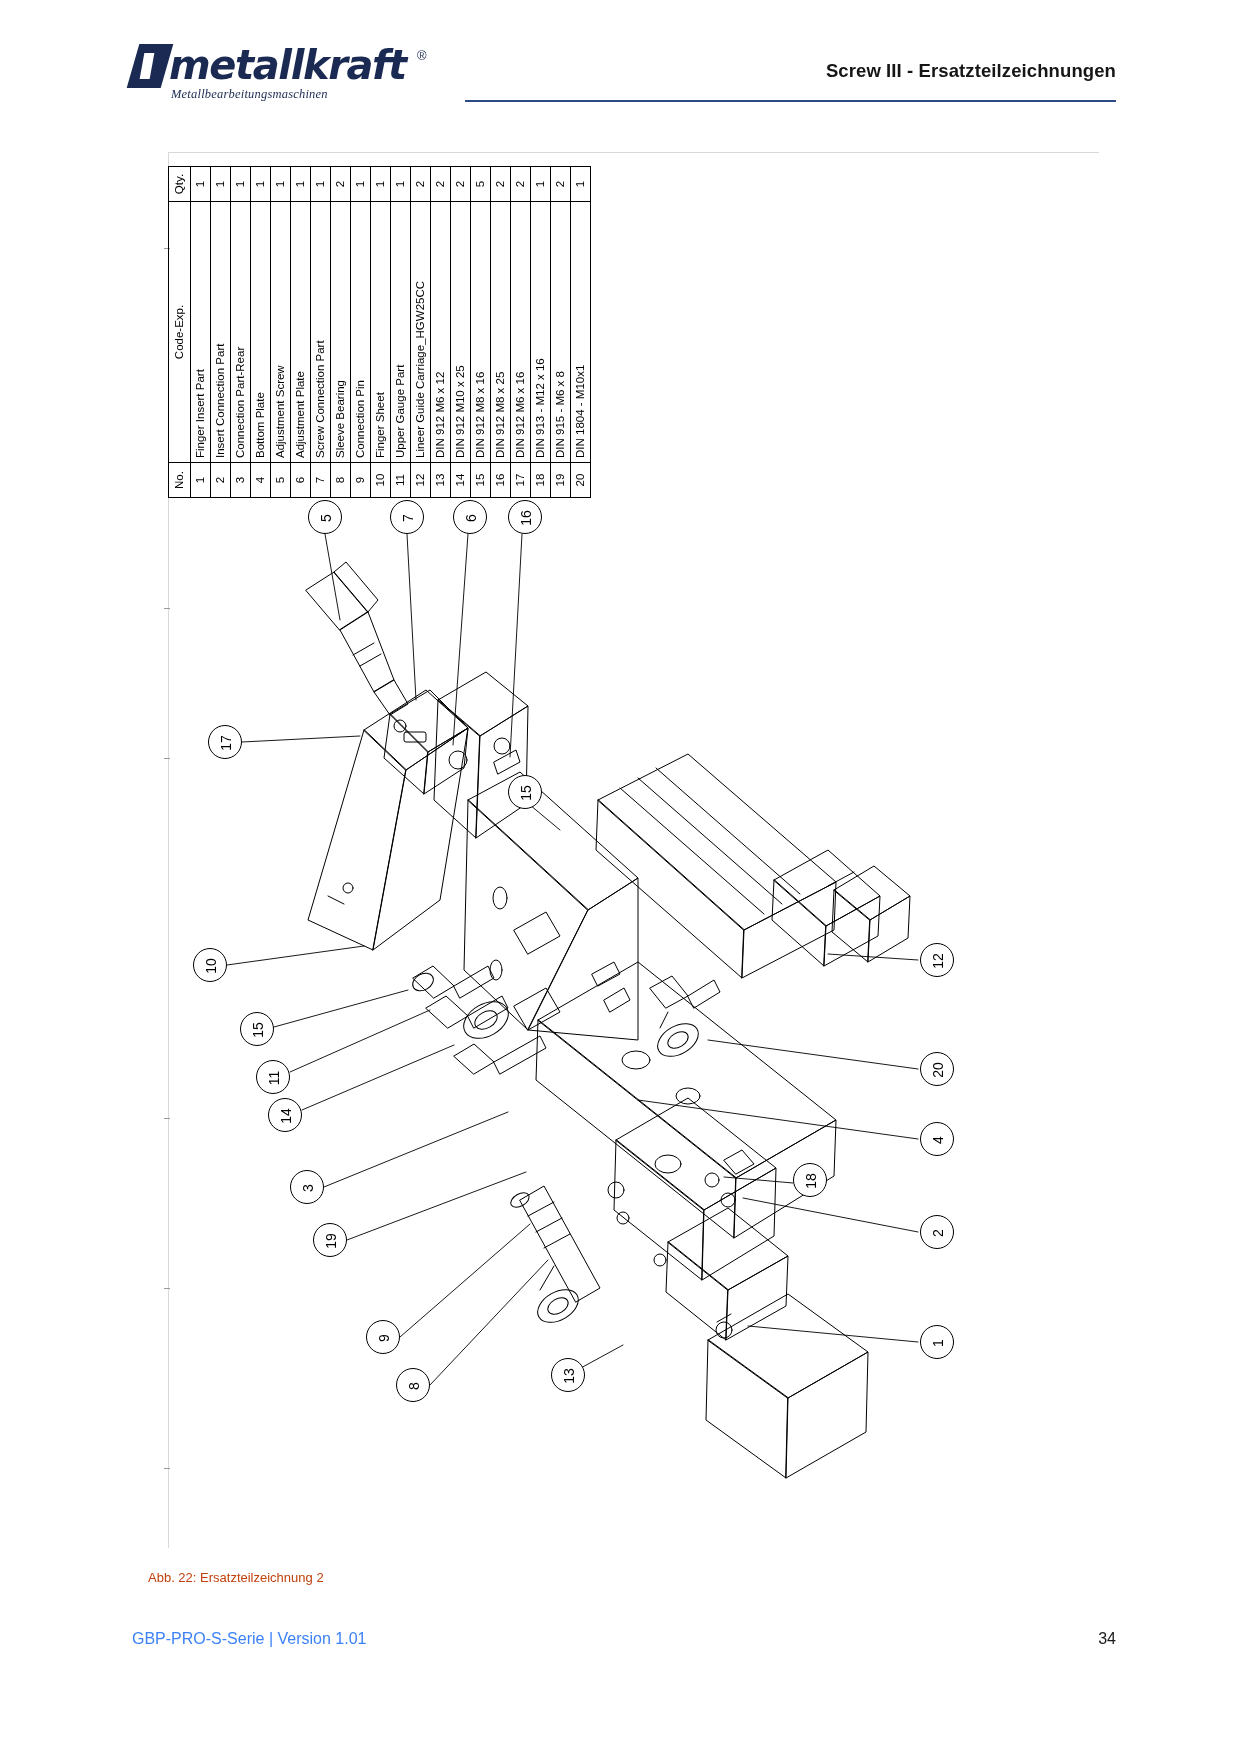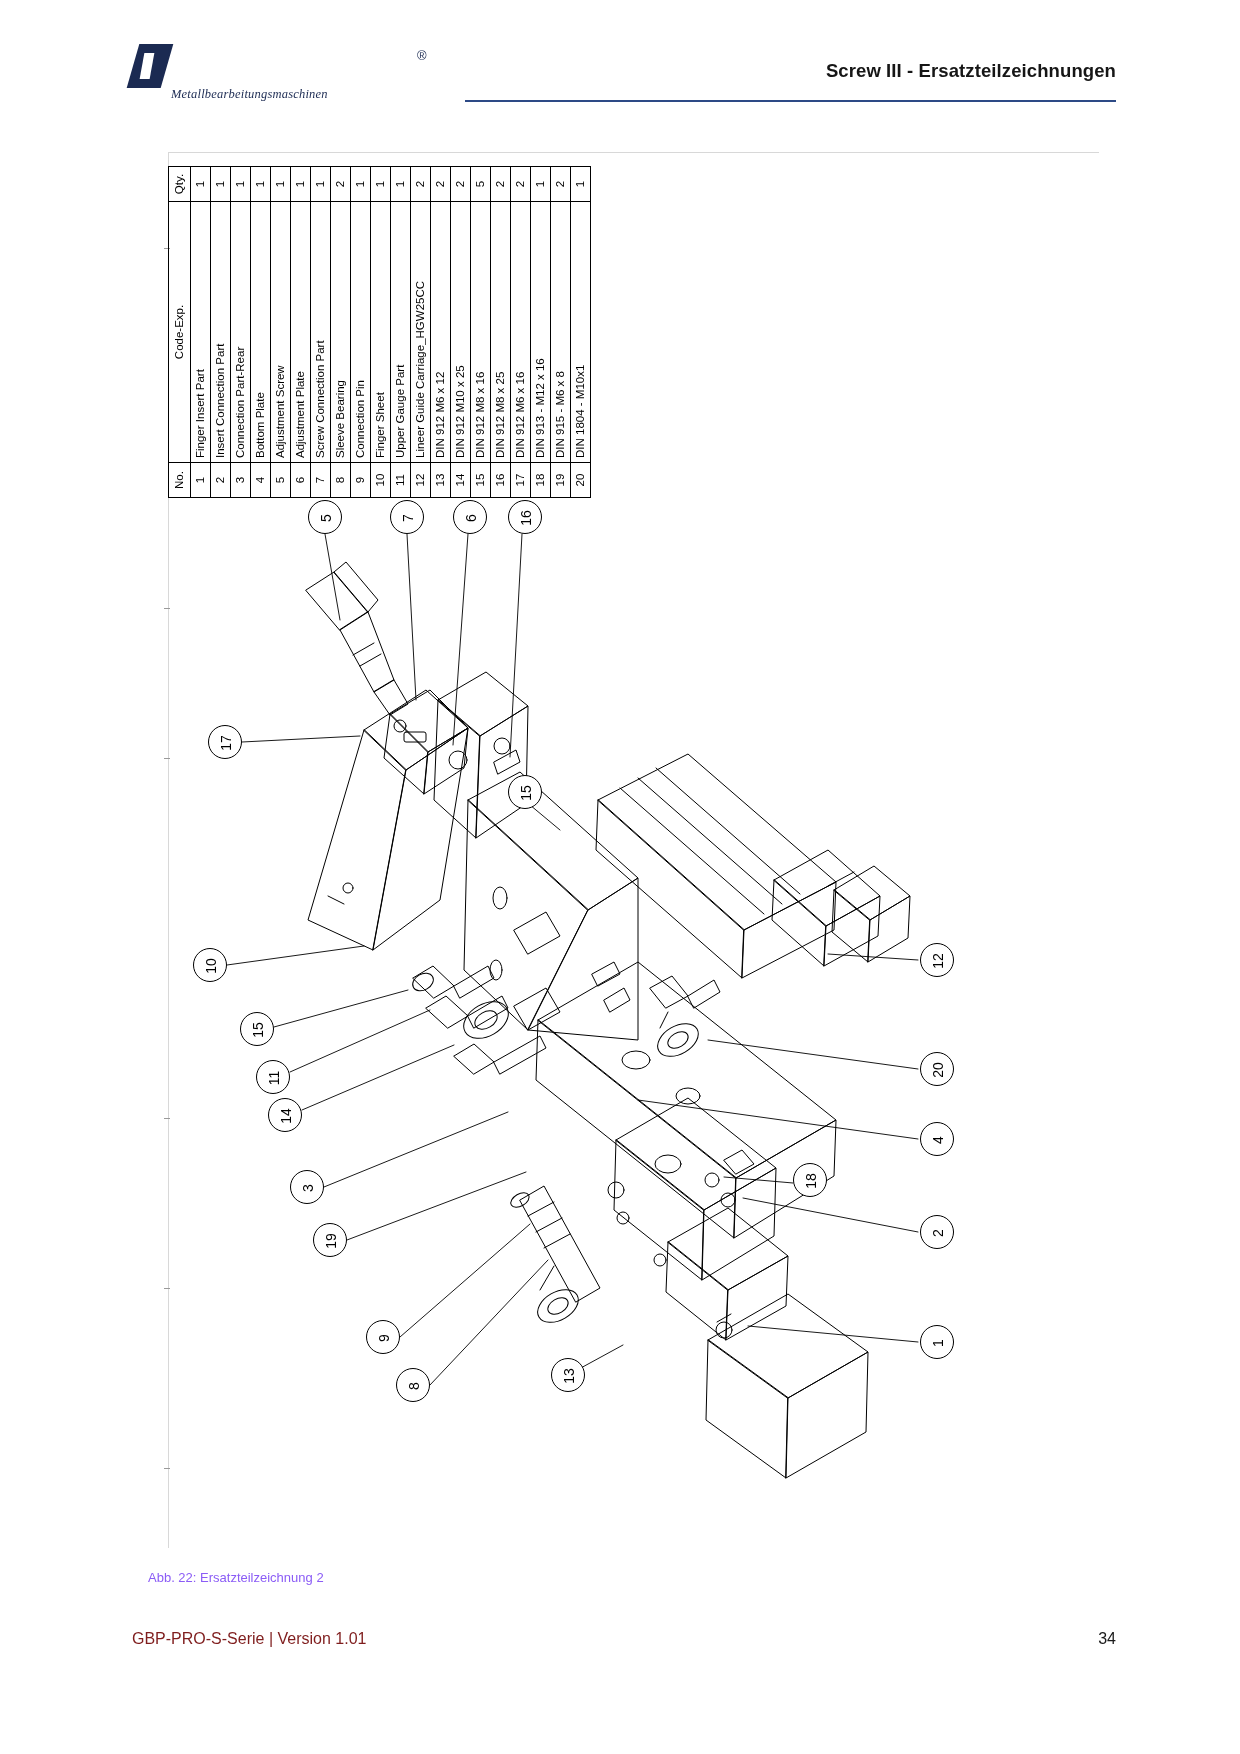--- a/index.html
+++ b/index.html
@@ -195,43 +195,44 @@
     font-family: "Liberation Sans", sans-serif;
     transform: rotate(-90deg);
   }
 
   
   .fig-caption {
     position: absolute;
     left: 148px;
     top: 1570px;
     font-size: 13px;
-    color: #8b5cf6;
+    color: #c2410c;
   }
   .footer-left {
     position: absolute;
     left: 132px;
     top: 1630px;
     font-size: 16px;
-    color: #7f1d1d;
+    color: #3b82f6;
   }
   .footer-right {
     position: absolute;
     right: 124px;
     top: 1630px;
     font-size: 16px;
     color: #1a1a1a;
   }
 </style>
 </head>
 <body>
 
 <div class="header">
   <div class="logo">
     <div class="logo-slash"></div>
+    <div class="logo-word">metallkraft</div>
     <div class="logo-reg">®</div>
     <div class="logo-sub">Metallbearbeitungsmaschinen</div>
   </div>
   <div class="header-title">Screw III - Ersatzteilzeichnungen</div>
   <div class="header-rule"></div>
 </div>
 
 <div class="content-frame"></div>
 <div class="frame-ticks">
   <span style="top:248px"></span>

